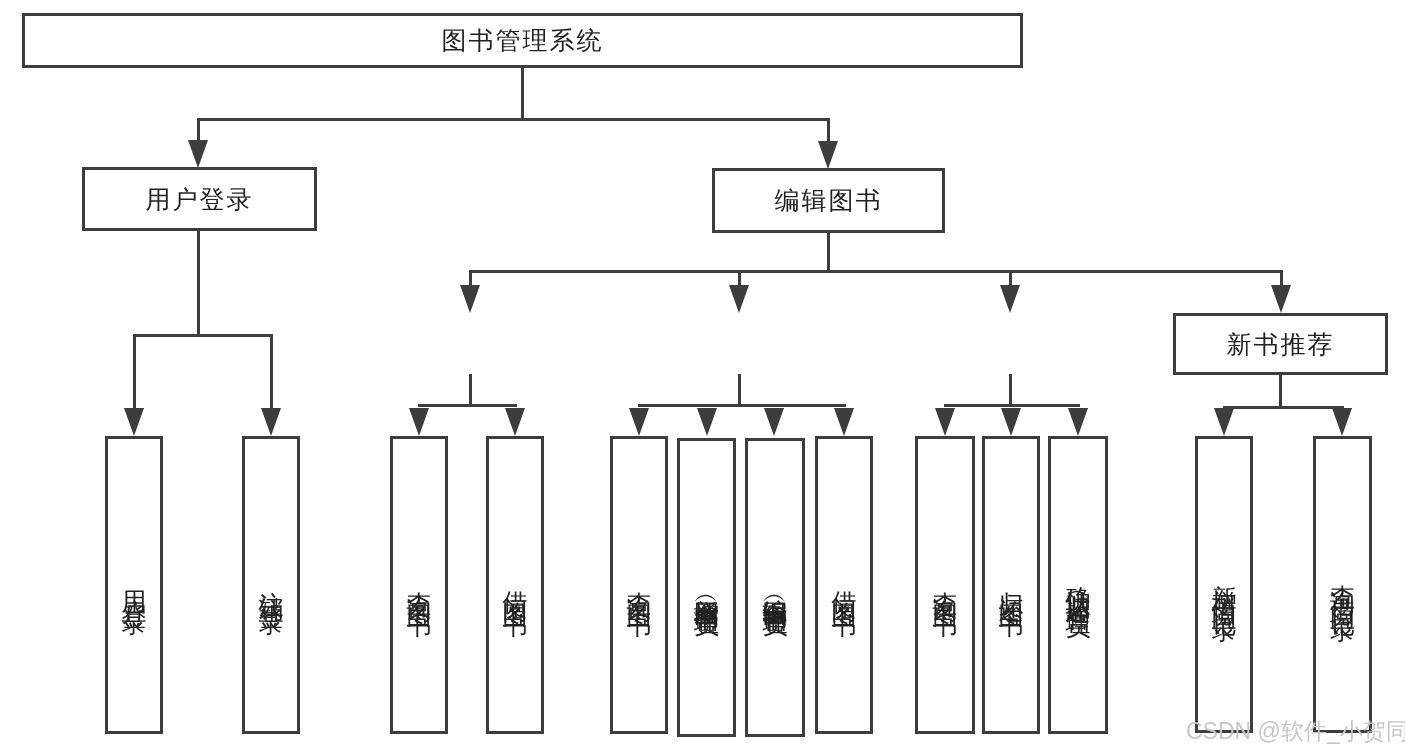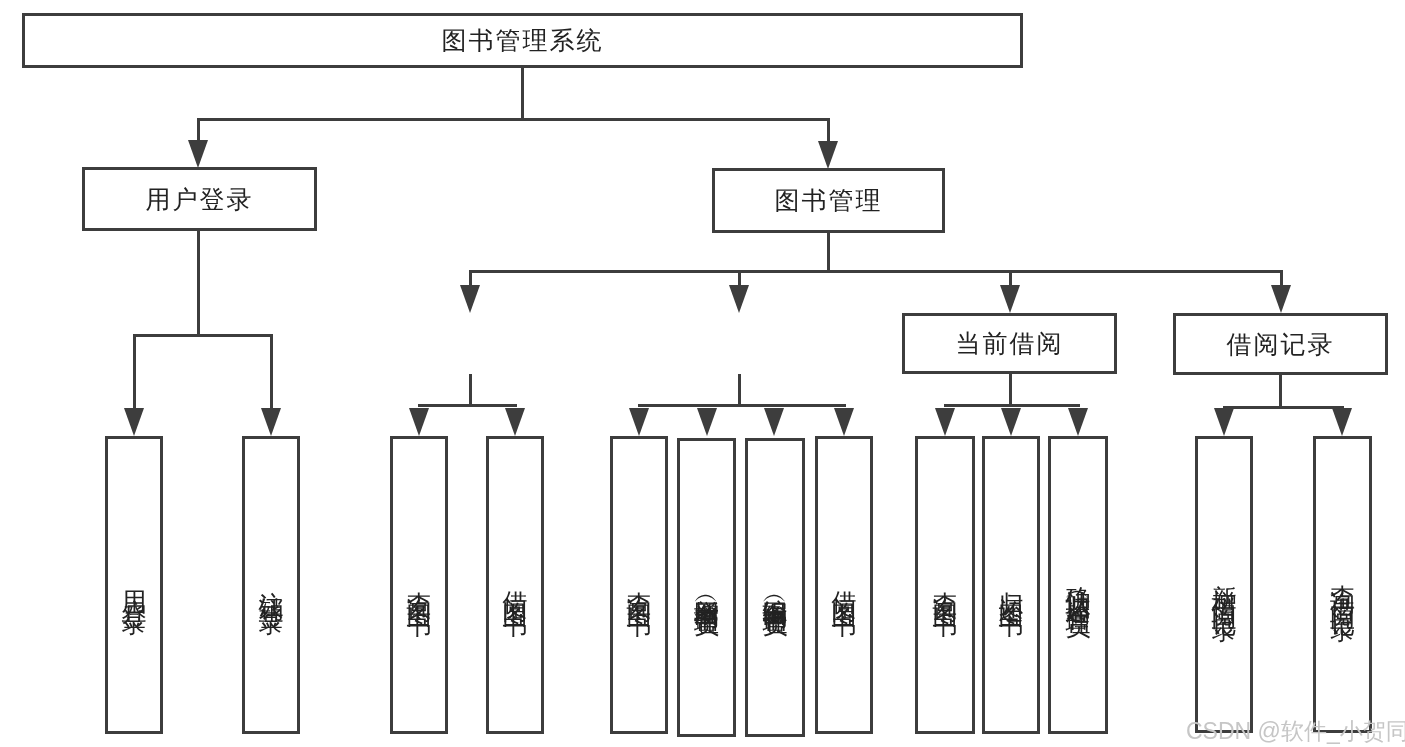--- a/index.html
+++ b/index.html
@@ -66,46 +66,43 @@
   <div class="hline" style="left:197px; top:118px; width:633px;"></div>
   <div class="vline" style="left:197px; top:118px; height:26px;"></div>
   <div class="arrow" style="left:188px; top:140px;"></div>
   <div class="vline" style="left:827px; top:118px; height:26px;"></div>
   <div class="arrow" style="left:818px; top:141px;"></div>
 
   <div class="box" style="left:82px; top:167px; width:235px; height:64px;">
     <span class="hlabel">用户登录</span>
   </div>
   <div class="box" style="left:712px; top:168px; width:233px; height:65px;">
-    <span class="hlabel">图书管理</span>
+    <span class="hlabel">编辑图书</span>
   </div>
 
   <div class="vline" style="left:197px; top:231px; height:103px;"></div>
   <div class="hline" style="left:133px; top:334px; width:140px;"></div>
   <div class="vline" style="left:133px; top:334px; height:76px;"></div>
   <div class="arrow" style="left:124px; top:408px;"></div>
   <div class="vline" style="left:270px; top:334px; height:76px;"></div>
   <div class="arrow" style="left:261px; top:408px;"></div>
 
   <div class="vline" style="left:827px; top:233px; height:37px;"></div>
   <div class="hline" style="left:469px; top:270px; width:814px;"></div>
   <div class="vline" style="left:469px; top:270px; height:16px;"></div>
   <div class="arrow" style="left:460px; top:285px;"></div>
   <div class="vline" style="left:738px; top:270px; height:16px;"></div>
   <div class="arrow" style="left:729px; top:285px;"></div>
   <div class="vline" style="left:1009px; top:270px; height:16px;"></div>
   <div class="arrow" style="left:1000px; top:285px;"></div>
   <div class="vline" style="left:1280px; top:270px; height:16px;"></div>
   <div class="arrow" style="left:1271px; top:285px;"></div>
 
-  <div class="box" style="left:902px; top:313px; width:215px; height:61px;">
-    <span class="hlabel">当前借阅</span>
-  </div>
   <div class="box" style="left:1173px; top:313px; width:215px; height:62px;">
-    <span class="hlabel">借阅记录</span>
+    <span class="hlabel">新书推荐</span>
   </div>
 
   <div class="vline" style="left:469px; top:374px; height:30px;"></div>
   <div class="hline" style="left:418px; top:404px; width:99px;"></div>
   <div class="arrow" style="left:409px; top:408px;"></div>
   <div class="arrow" style="left:505px; top:408px;"></div>
 
   <div class="vline" style="left:738px; top:374px; height:30px;"></div>
   <div class="hline" style="left:638px; top:404px; width:208px;"></div>
   <div class="arrow" style="left:629px; top:408px;"></div>

